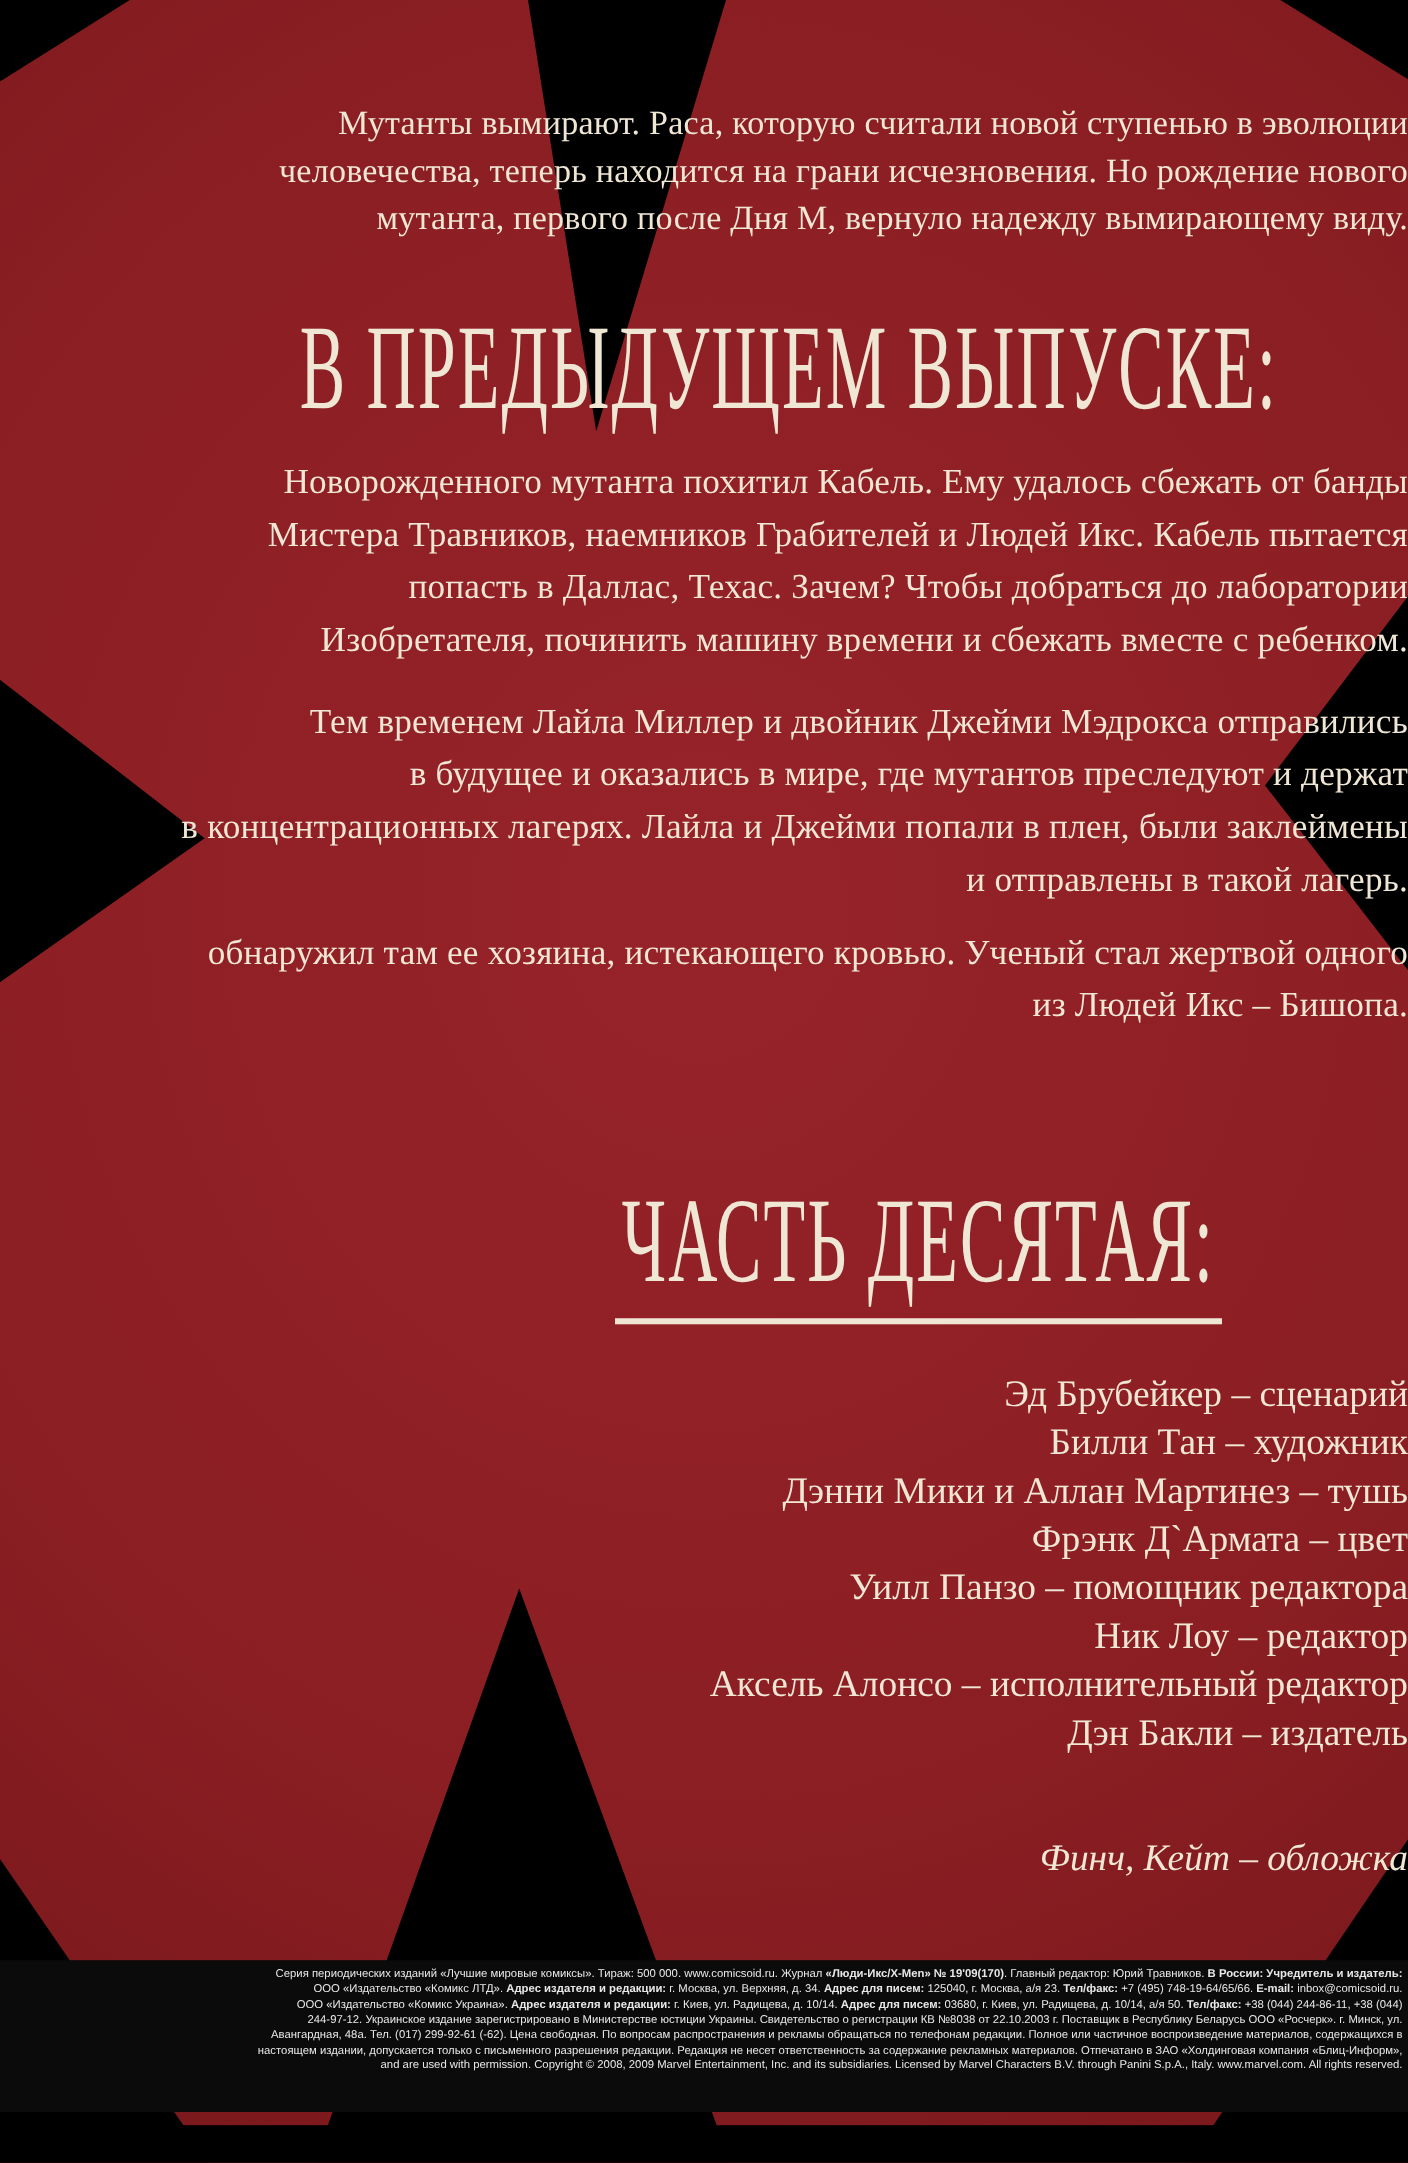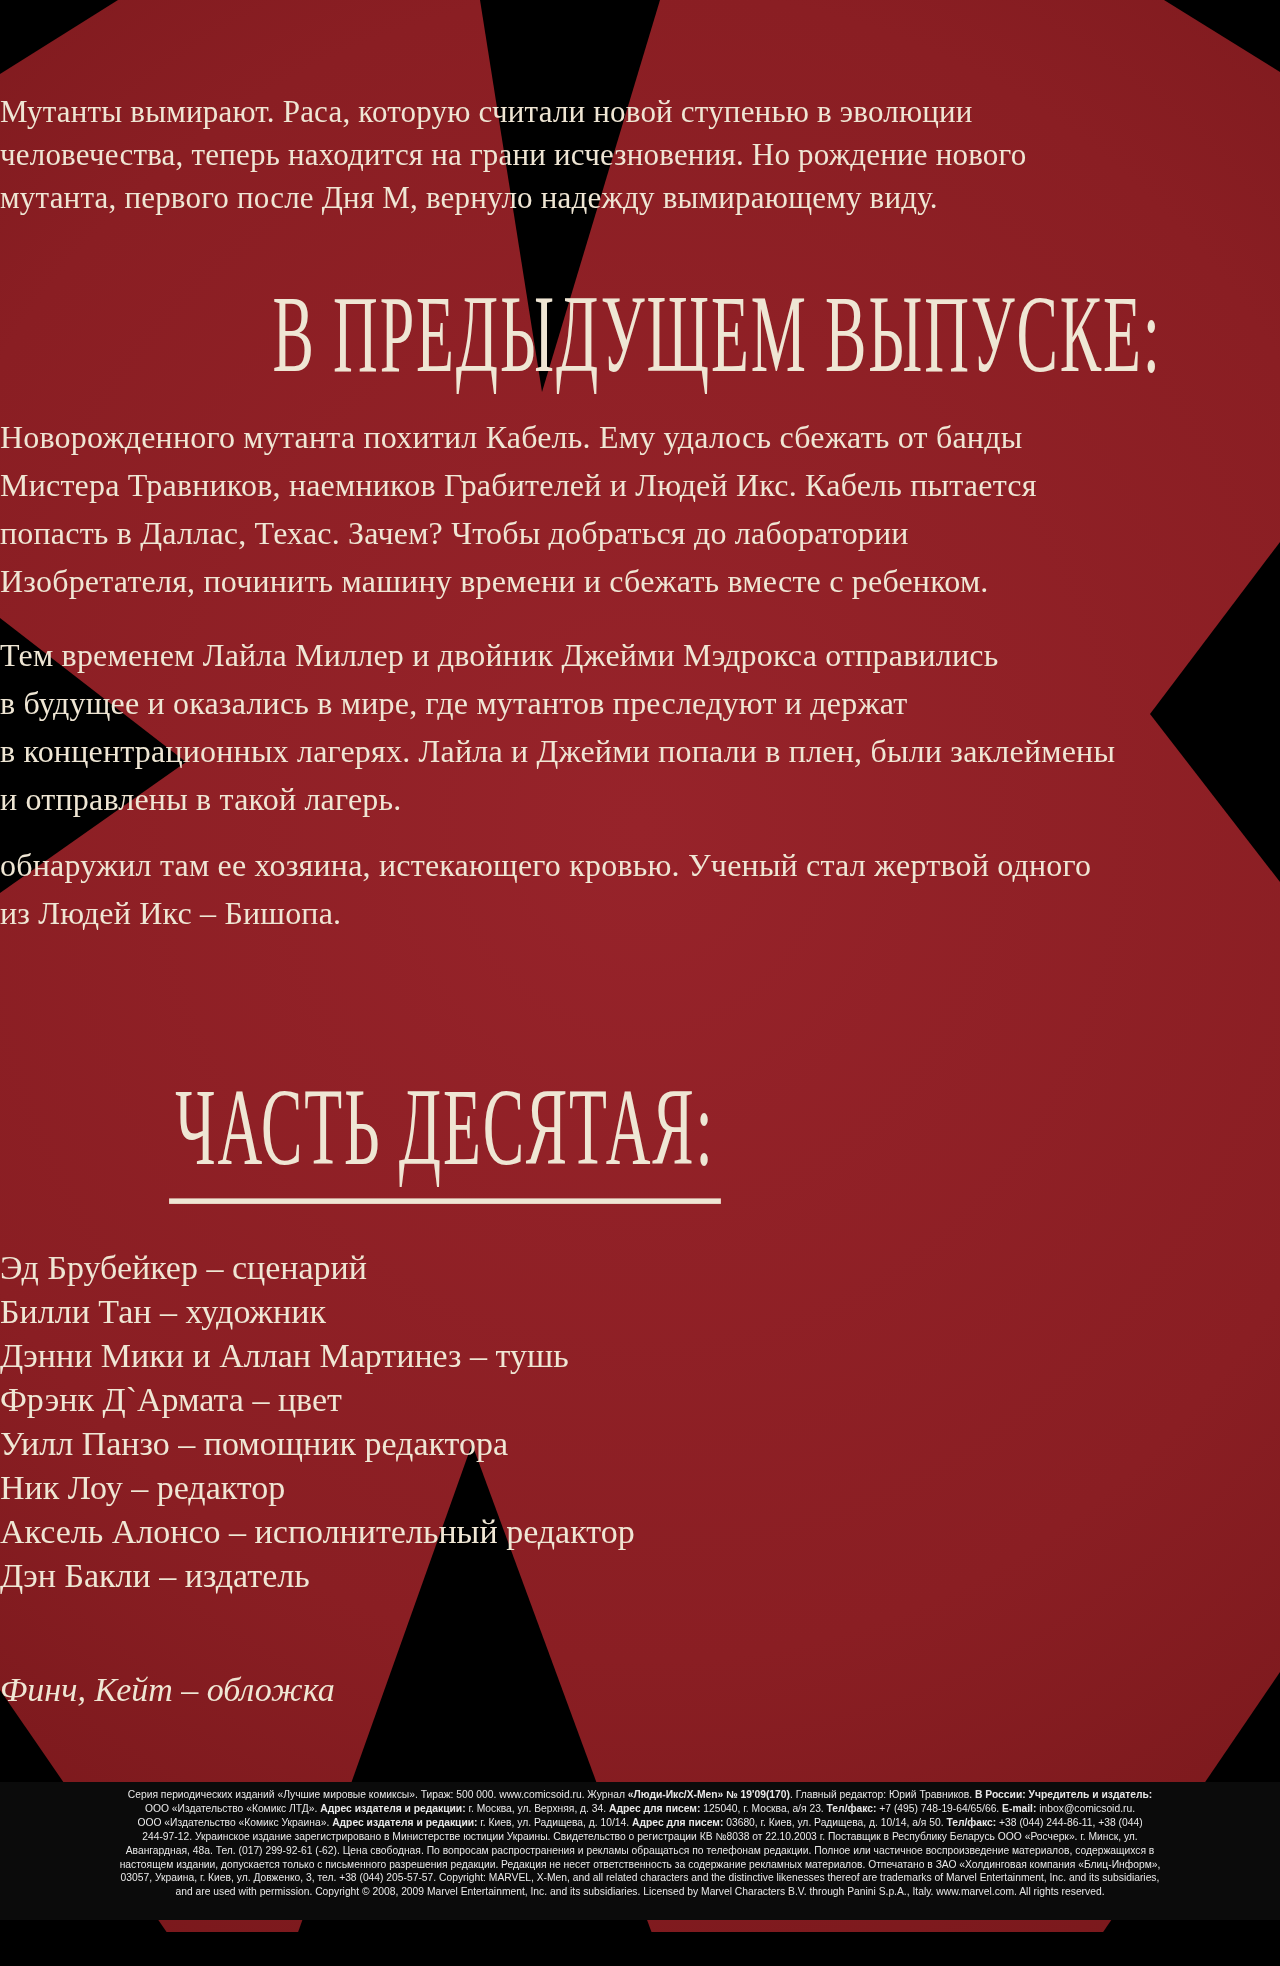--- a/index.html
+++ b/index.html
@@ -15,21 +15,21 @@
     margin:0 auto;
     overflow:hidden;
     background:
       radial-gradient(120% 85% at 50% 42%,
         #97232a 0%, var(--page-red) 50%, #731619 86%, #5e1014 100%);
     font-family:"Liberation Serif", serif;
     color:var(--text-cream);
   }
   .bg-svg{position:absolute;inset:0;z-index:1;}
   .bg-shape{fill:var(--background-black);}
-  .layer{position:absolute;left:0;right:0;z-index:2;text-align:left;}
+  .layer{position:absolute;left:0;right:0;z-index:2;text-align:right;}
   .line{white-space:nowrap;}
 
   .intro{top:90px;font-size:31px;line-height:43px;letter-spacing:.2px;}
   .para{font-size:32px;line-height:48px;letter-spacing:.2px;}
   .para-1{top:413px;}
   .para-2{top:631px;}
   .para-3{top:841px;}
 
   .display-big{
     display:inline-block;
@@ -53,21 +53,21 @@
   .cover-credit{top:1668px;font-size:34px;line-height:44px;font-style:italic;}
 
   .fine-print{
     position:absolute;left:0;right:0;top:1782px;height:126px;
     z-index:3;
     background:#0b0b0b;
     color:var(--fine-print-white);
     font-family:"Liberation Sans", sans-serif;
     font-size:10.3px;line-height:13.9px;
     padding:6px 5px;
-    text-align:center;
+    text-align:right;
   }
   .fine-print .line{white-space:nowrap;overflow:hidden;}
   .fine-print b{font-weight:bold;}
   .bottom-black{
     position:absolute;left:0;right:0;top:1932px;height:34px;
     background:var(--background-black);z-index:2;
   }
 </style>
 </head>
 <body>
@@ -131,18 +131,17 @@
     <div class="line">Финч, Кейт – обложка</div>
   </div>
 
   <div class="fine-print">
       <div class="line"><span>Серия периодических изданий «Лучшие мировые комиксы». Тираж: 500 000. www.comicsoid.ru. Журнал </span><b>«Люди-Икс/X-Men» № 19'09(170)</b><span>. Главный редактор: Юрий Травников. </span><b>В России: Учредитель и издатель:</b><span></span></div>
       <div class="line"><span>ООО «Издательство «Комикс ЛТД». </span><b>Адрес издателя и редакции:</b><span> г. Москва, ул. Верхняя, д. 34. </span><b>Адрес для писем:</b><span> 125040, г. Москва, а/я 23. </span><b>Тел/факс:</b><span> +7 (495) 748-19-64/65/66. </span><b>E-mail:</b><span> inbox@comicsoid.ru.</span></div>
       <div class="line"><span>ООО «Издательство «Комикс Украина». </span><b>Адрес издателя и редакции:</b><span> г. Киев, ул. Радищева, д. 10/14. </span><b>Адрес для писем:</b><span> 03680, г. Киев, ул. Радищева, д. 10/14, а/я 50. </span><b>Тел/факс:</b><span> +38 (044) 244-86-11, +38 (044)</span></div>
       <div class="line"><span>244-97-12. Украинское издание зарегистрировано в Министерстве юстиции Украины. Свидетельство о регистрации КВ №8038   от 22.10.2003 г. Поставщик в Республику Беларусь ООО «Росчерк». г. Минск, ул.</span></div>
       <div class="line"><span>Авангардная, 48а. Тел. (017) 299-92-61 (-62). Цена свободная. По вопросам распространения и рекламы обращаться по телефонам редакции. Полное или частичное воспроизведение материалов, содержащихся в</span></div>
       <div class="line"><span>настоящем издании, допускается только с письменного разрешения редакции. Редакция не несет ответственность за содержание рекламных материалов. Отпечатано в ЗАО «Холдинговая компания «Блиц-Информ»,</span></div>
-      <div class="line"><span>03057, Украина, г. Киев, ул. Довженко, 3, тел. +38 (044) 205-57-57. Copyright: MARVEL, X-Men, and all related characters and the distinctive likenesses thereof are trademarks of Marvel Entertainment, Inc. and its subsidiaries,</span></div>
       <div class="line"><span>and are used with permission. Copyright © 2008, 2009 Marvel Entertainment, Inc. and its subsidiaries. Licensed by Marvel Characters B.V. through Panini S.p.A., Italy. www.marvel.com. All rights reserved.</span></div>
     </div>
 
   <div class="bottom-black"></div>
 </div>
 
 </body></html>

